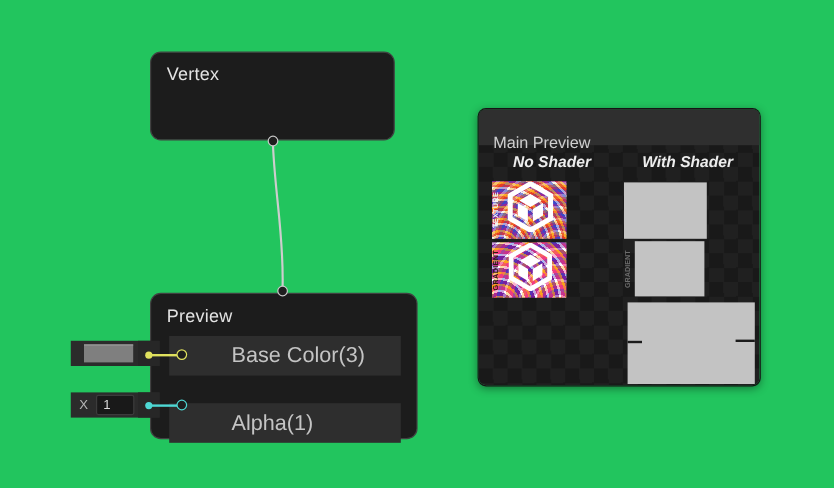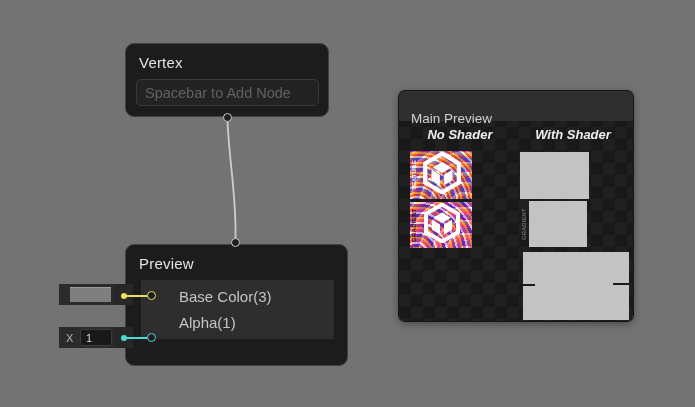--- a/index.html
+++ b/index.html
@@ -1,30 +1,30 @@
 <!DOCTYPE html>
 <html><head>
 <meta charset="utf-8">
 <style>
   html,body{margin:0;padding:0;background:#1e1e1e;}
   *{box-sizing:border-box;font-family:"Liberation Sans",sans-serif;}
-  .canvas{position:relative;width:695px;height:407px;background:#737373;overflow:hidden;}
+  .canvas{position:relative;width:695px;height:407px;background:#22c55e;overflow:hidden;}
 
   
   .node{position:absolute;background:#1c1c1c;border:1px solid #414141;border-radius:9px;}
   .node-title{position:absolute;left:13px;top:10px;font-size:15px;color:#e3e3e3;letter-spacing:.2px;}
   .vertex-node{left:125px;top:43px;width:204px;height:74px;}
   .placeholder-box{position:absolute;left:10px;top:35px;width:183px;height:27px;background:#232323;
     border:1px solid #393939;border-radius:5px;display:flex;align-items:center;padding-left:8px;
     font-size:14.5px;color:#616161;white-space:nowrap;}
   .fragment-node{left:125px;top:244px;width:223px;height:122px;}
   .frag-row{position:absolute;left:15px;width:193px;height:33px;background:#2e2e2e;display:flex;align-items:center;}
-  .frag-row .row-label{margin-left:38px;font-size:15px;color:#c4c4c4;}
+  .frag-row .row-label{margin-left:52px;font-size:18px;color:#c4c4c4;}
   .row-base{top:35px;}
-  .row-alpha{top:61px;align-items:center;}
+  .row-alpha{top:91px;align-items:center;}
 
   
   .port-ring{position:absolute;width:9px;height:9px;border-radius:50%;background:#1e1e1e;z-index:5;}
   .ring-gray{border:1.5px solid #c9c9c9;}
   .ring-yellow{border:1.5px solid #e0e15e;}
   .ring-teal{border:1.5px solid #4ed8d4;}
   .dot{position:absolute;width:6px;height:6px;border-radius:50%;z-index:5;}
   .dot-yellow{background:#e0e15e;}
   .dot-teal{background:#4ed8d4;}
   .wire{position:absolute;height:2px;z-index:4;}
@@ -89,21 +89,20 @@
 <body>
 
 <div class="canvas">
 
   <svg class="edge-svg">
     <path d="M227.5 121.5 C229.5 165 236.5 196 235.5 239" fill="none" stroke="#cdcdcd" stroke-width="1.8"></path>
   </svg>
 
   <div class="node vertex-node">
     <div class="node-title">Vertex</div>
-    <div class="placeholder-box">Spacebar to Add Node</div>
   </div>
   <div class="port-ring ring-gray" style="left:223px;top:113px;"></div>
 
   <div class="node fragment-node">
     <div class="node-title">Preview</div>
     <div class="frag-row row-base">
       <span class="row-label">Base Color(3)</span>
     </div>
     <div class="frag-row row-alpha">
       <span class="row-label">Alpha(1)</span>

